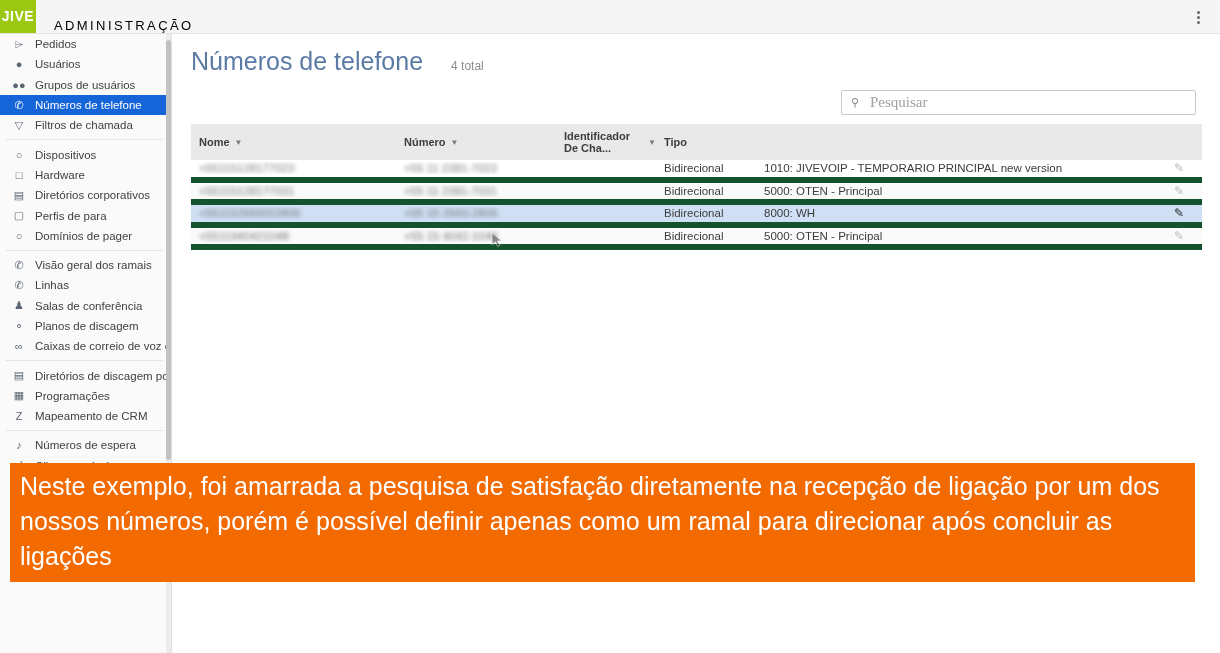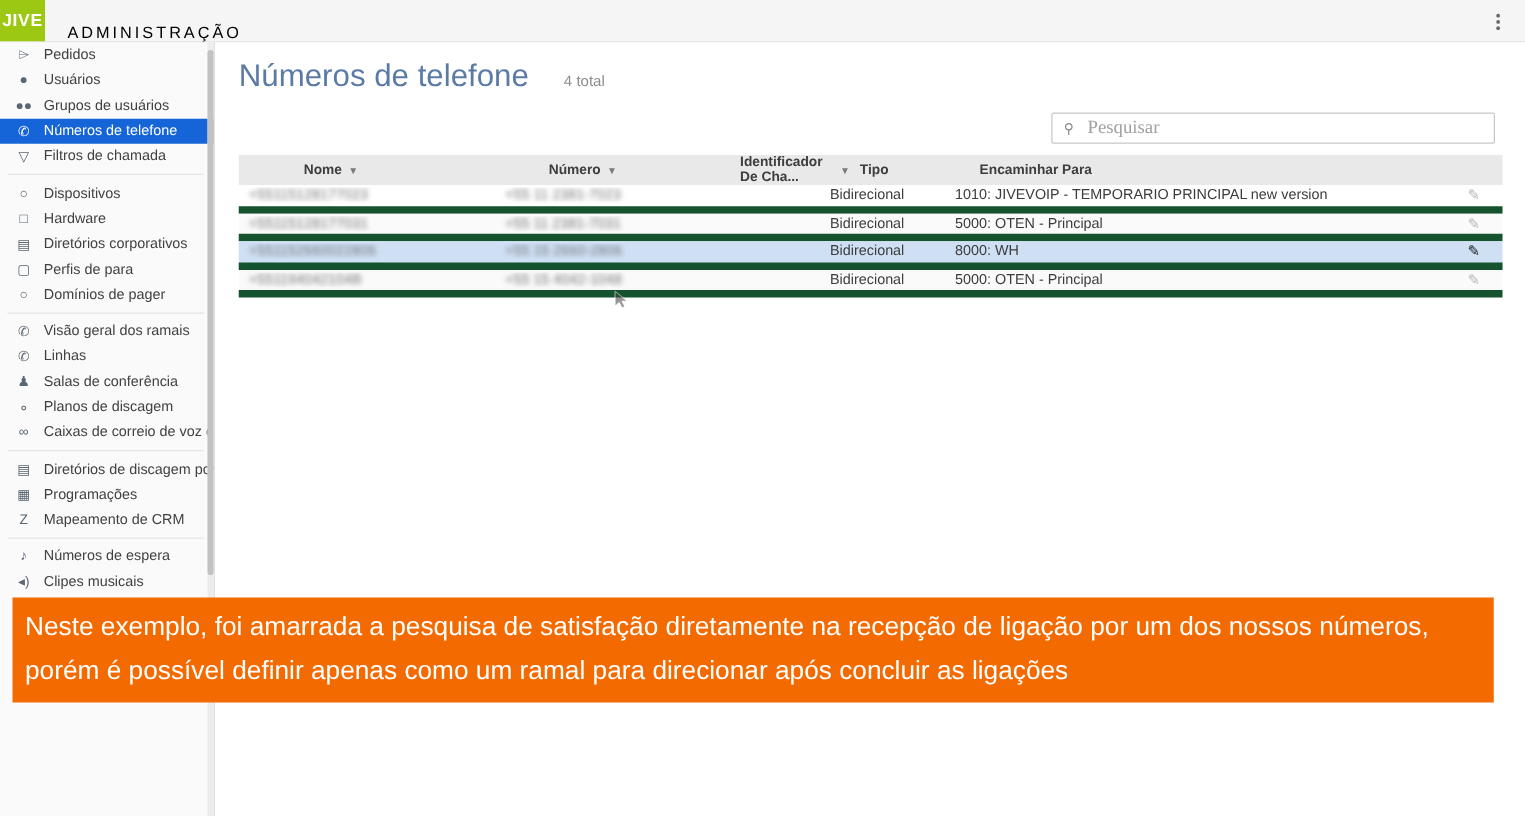--- a/index.html
+++ b/index.html
@@ -140,27 +140,26 @@
   }
   .search-input::placeholder { color: #a0a0a0; }
 
   
   .table {
     position: absolute; top: 90px; left: 18px;
     width: 1011px;
   }
   .thead {
     display: flex;
-    height: 24px;
+    height: 36px;
     background: #e9e9e9;
     align-items: center;
     font-size: 11px;
     color: #3d3d3d;
     font-weight: bold;
-    padding-left: 44px;
   }
   .th { padding-left: 8px; display: flex; align-items: center; }
   .th .caret { margin-left: 5px; font-size: 8px; color: #7a7a7a; }
   .c-name   { width: 205px; }
   .c-number { width: 160px; }
   .c-caller { width: 100px; }
   .c-type   { width: 100px; }
   .c-fwd    { width: 400px; }
   .c-edit   { width: 46px; justify-content: center; }
 
@@ -191,24 +190,23 @@
     width: 13px; height: 15px;
     opacity: .55;
   }
 
   
   .cap-pt {
     position: absolute; left: 10px; top: 463px;
     width: 1185px;
     background: #f26a00;
     color: #ffffff;
-    font-size: 21px;
+    font-size: 25px;
     line-height: 35px;
     padding: 6px 10px 8px 10px;
-    margin-top: 15px;
   }
   .cap-en {
     position: absolute; left: 10px; top: 564px;
     width: 1132px;
     background: #0c2f78;
     color: #ffffff;
     font-size: 21.5px;
     line-height: 34px;
     padding: 5px 10px 7px 10px;
   }
@@ -344,23 +342,20 @@
         <div class="th c-number">
           <span>Número</span>
           <span class="caret">▼</span>
         </div>
         <div class="th c-caller">
           <span>Identificador De Cha...</span>
           <span class="caret">▼</span>
         </div>
         <div class="th c-type">
           <span>Tipo</span>
-        </div>
-        <div class="th c-fwd">
-          <span>Encaminhar Para</span>
         </div>
         <div class="th c-edit"></div>
       </div>
       <div id="tbody">
           <div class="trow">
             <div class="td c-name blurred">+55115128177023</div>
             <div class="td c-number blurred">+55 11 2381-7023</div>
             <div class="td c-caller"></div>
             <div class="td c-type">Bidirecional</div>
             <div class="td c-fwd">1010: JIVEVOIP - TEMPORARIO PRINCIPAL new version</div>

